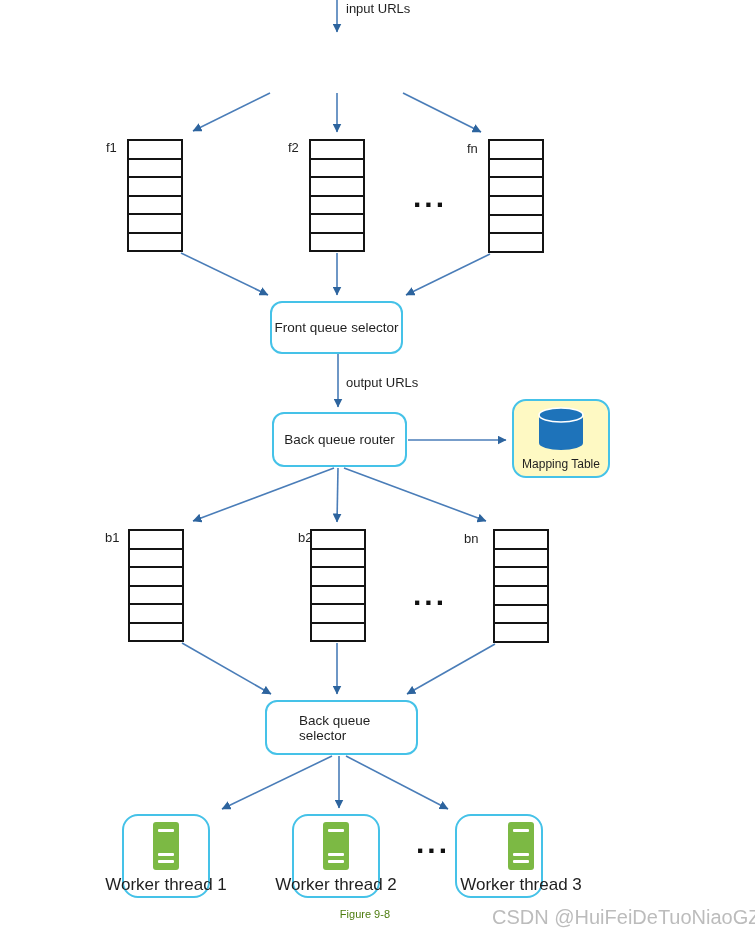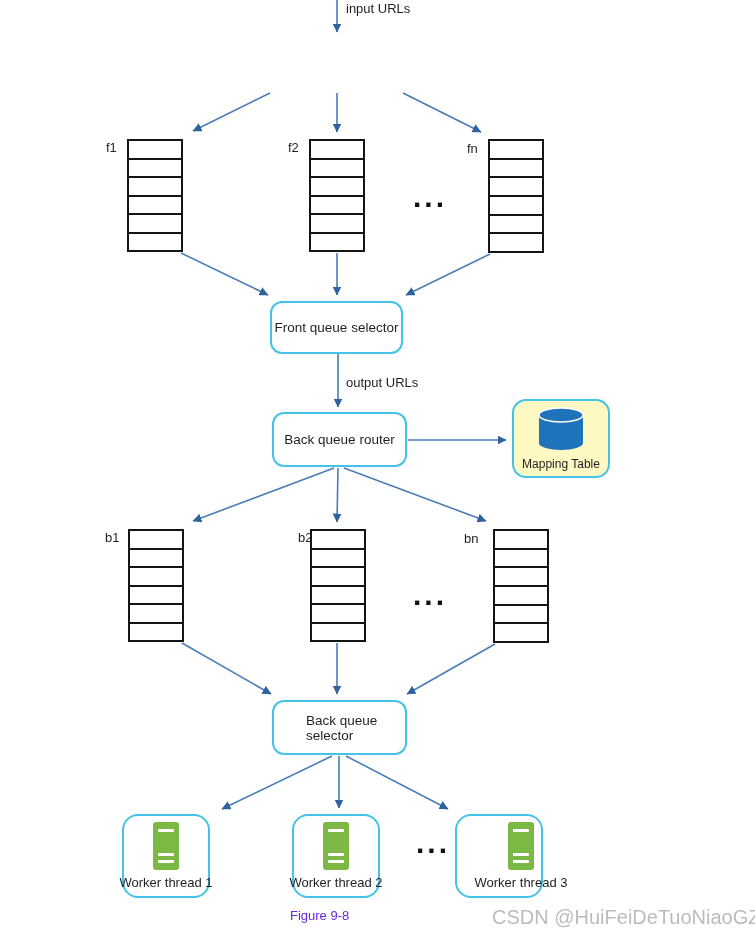--- a/index.html
+++ b/index.html
@@ -25,28 +25,28 @@
   }
   .server{
     position:relative;width:26px;height:48px;background:#7cb944;border-radius:3px;margin-top:6px;
   }
   .server .s1,.server .s2,.server .s3{
     position:absolute;left:5px;right:5px;height:3px;background:#ffffff;border-radius:1px;
   }
   .server .s1{top:7px;}
   .server .s2{top:31px;}
   .server .s3{top:38px;}
-  .workerbox .wlabel{font-size:13px;color:#1f1f1f;margin-top:5px;white-space:nowrap;}
+  .workerbox .wlabel{font-size:17px;color:#1f1f1f;margin-top:5px;white-space:nowrap;}
   .mapbox{
     position:absolute;left:512px;top:399px;width:98px;height:79px;
     border:2.5px solid #45c2e8;border-radius:14px;background:#fef9c3;box-sizing:border-box;
     display:flex;flex-direction:column;align-items:center;
   }
   .mapbox .mlabel{font-size:12px;color:#1f1f1f;margin-top:2px;white-space:nowrap;}
-  .caption{position:absolute;left:290px;top:908px;width:100px;text-align:left;font-size:13px;color:#6d28d9;}
+  .caption{position:absolute;left:290px;top:908px;width:100px;text-align:right;font-size:11px;color:#4d7c0f;}
   .watermark{position:absolute;left:492px;top:906px;font-size:20px;color:#bcbcbc;white-space:nowrap;}
 </style>
 </head>
 <body>
 
 <div id="canvas">
 
   <svg id="wires" viewBox="0 0 755 936">
     <defs>
       <marker id="ah" markerWidth="9" markerHeight="9" refX="8.5" refY="4.5" orient="auto" markerUnits="userSpaceOnUse">
@@ -152,21 +152,21 @@
   <div class="qlabel" style="left:464px;top:531px;">bn</div>
   <div class="queue" style="left:493px;top:529px;width:56px;height:114px;">
     <div class="cell"></div>
     <div class="cell"></div>
     <div class="cell"></div>
     <div class="cell"></div>
     <div class="cell"></div>
     <div class="cell"></div>
   </div>
 
-  <div class="node" style="left:272px;top:700px;width:135px;height:55px;padding-left:32px;">
+  <div class="node" style="left:265px;top:700px;width:153px;height:55px;padding-left:32px;">
     <span>Back queue selector</span>
   </div>
 
   <div class="workerbox" style="left:122px;top:814px;">
     <div class="server">
       <div class="s1"></div>
       <div class="s2"></div>
       <div class="s3"></div>
     </div>
     <div class="wlabel">Worker thread 1</div>

